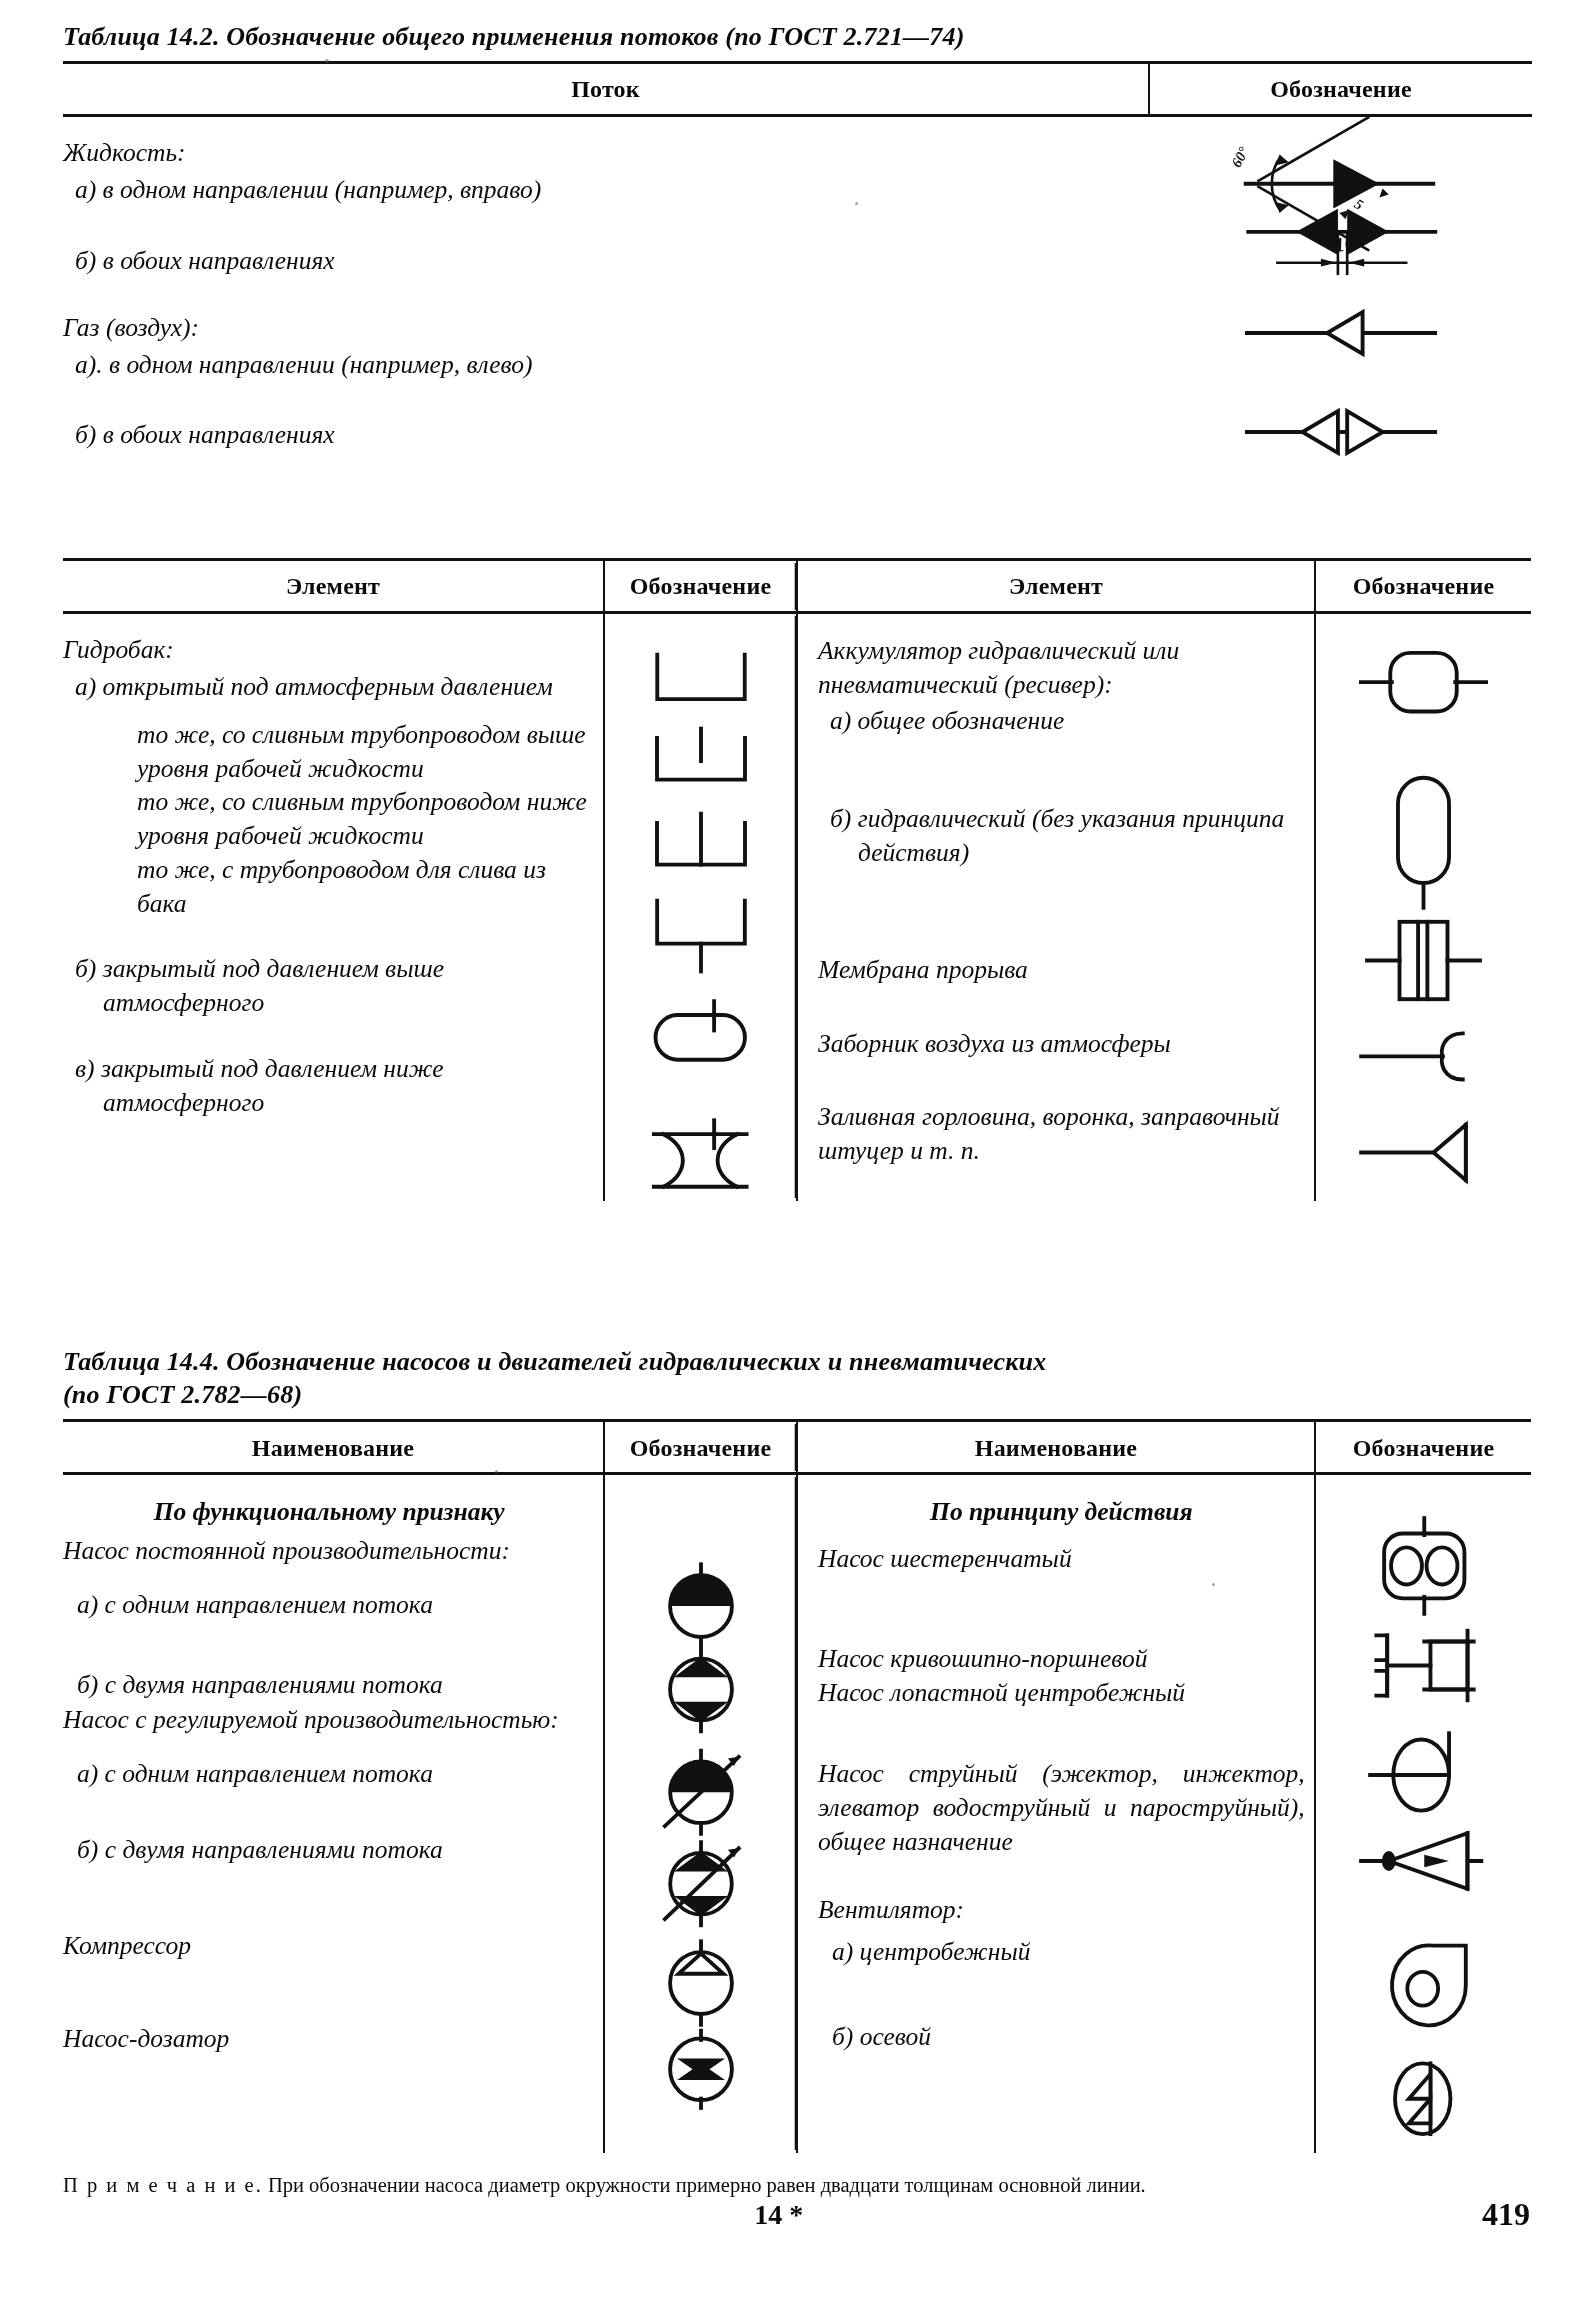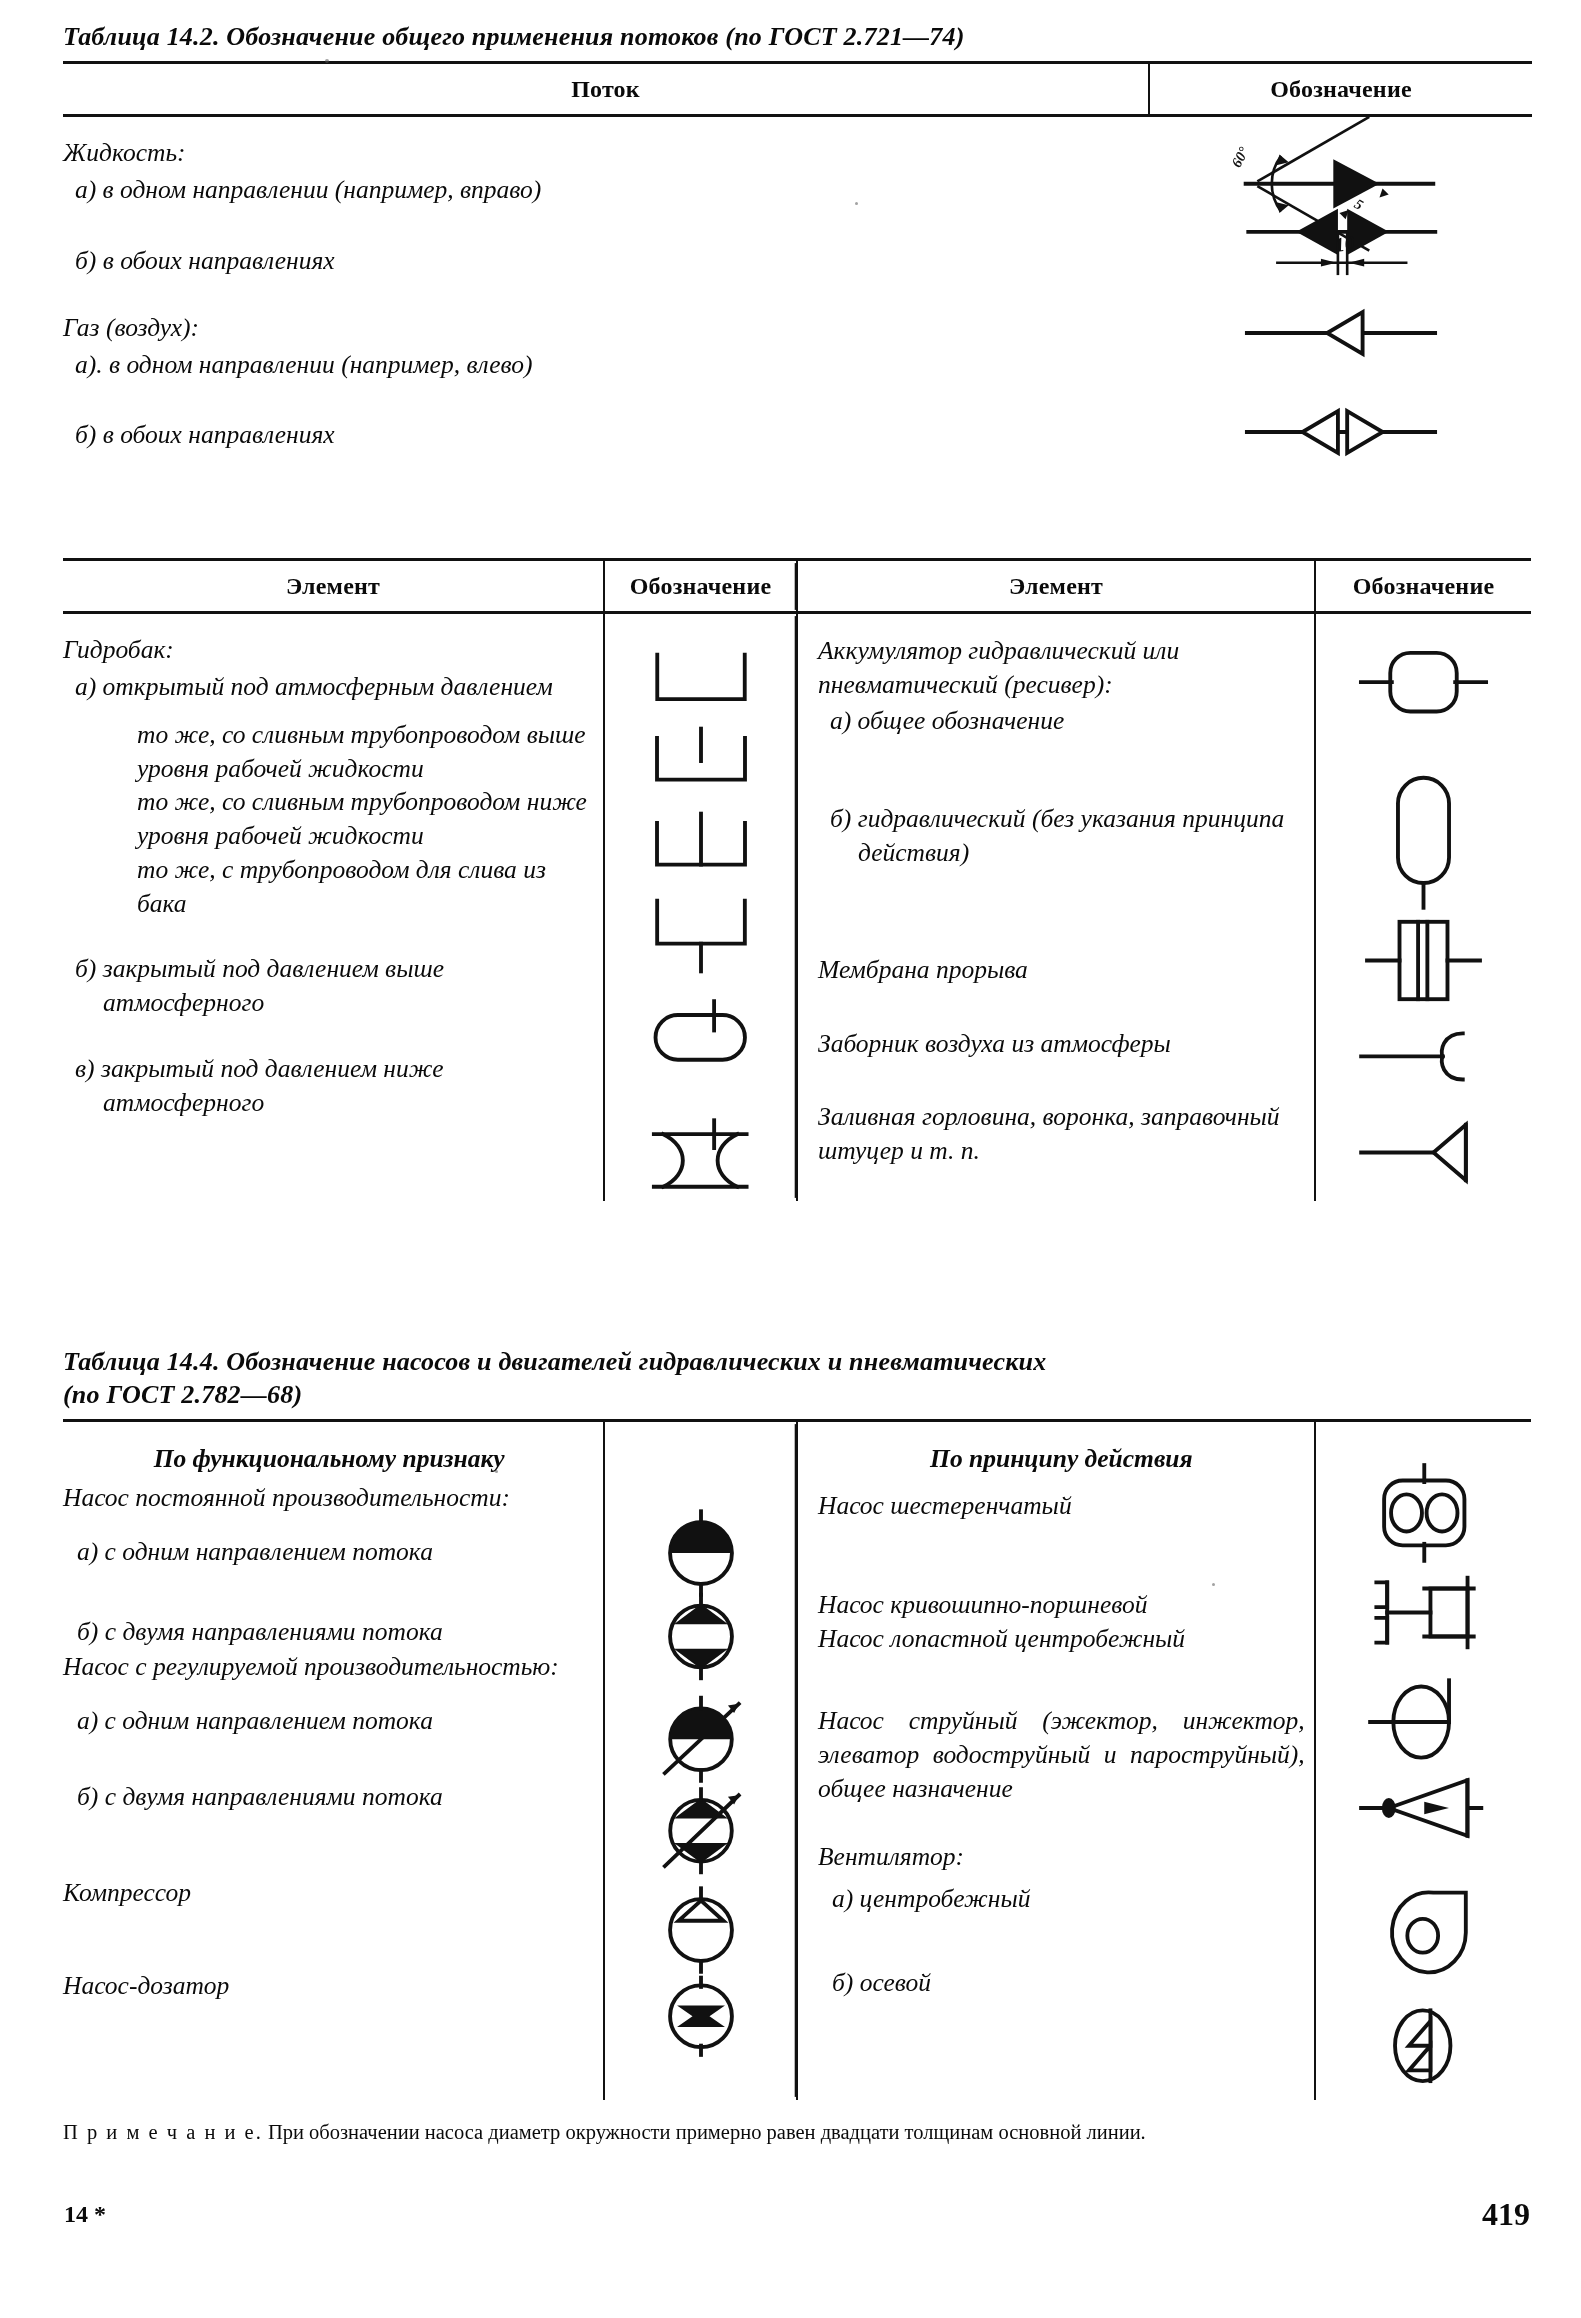--- a/index.html
+++ b/index.html
@@ -79,22 +79,23 @@
     fill: #111;
   }
 
   .note {
     font-size: 20.5px;
     line-height: 1.3;
     text-align: justify;
   }
   .note .lead { letter-spacing: 2px; }
   .folio-left {
-    font-size: 24px;
+    font-size: 28px;
     font-weight: 700;
+    text-align: right;
   }
   .folio-right {
     font-size: 32px;
     font-weight: 700;
     text-align: right;
   }
 
   
   #t142 { top: 20px; left: 63px; width: 1468px; }
   #t143 { top: 558px; left: 63px; width: 1468px; }
@@ -319,20 +320,26 @@
     </div>
 
     <table class="tbl rule-top">
       <colgroup>
         <col style="width:541px">
           <col style="width:193px">
         <col style="width:518px">
           <col style="width:216px">
       </colgroup>
       <tbody>
+          <tr class="rule-bot">
+        <th class="hdr-text">Наименование</th>
+        <th class="hdr-text vsep">Обозначение</th>
+        <th class="hdr-text vsep-dbl">Наименование</th>
+        <th class="hdr-text vsep">Обозначение</th>
+      </tr>
 
       <tr>
 
         <td style="vertical-align:top;padding:20px 7.7px 15.5px 0">
           <div class="cell-text ital-center">По функциональному признаку</div>
           <div class="cell-text" style="margin-top:4.6px;text-align:justify">Насос постоянной производительности:</div>
           <div class="cell-text" style="padding-left:43px;text-indent:-29px;margin-top:20px">а) с одним направлением потока</div>
           <div class="cell-text" style="padding-left:43px;text-indent:-29px;margin-top:46px;text-align:justify">б) с двумя направлениями потока</div>
           <div class="cell-text" style="margin-top:1.5px;text-align:justify">Насос с регулируемой производительностью:</div>
           <div class="cell-text" style="padding-left:43px;text-indent:-29px;margin-top:20px">а) с одним направлением потока</div>

